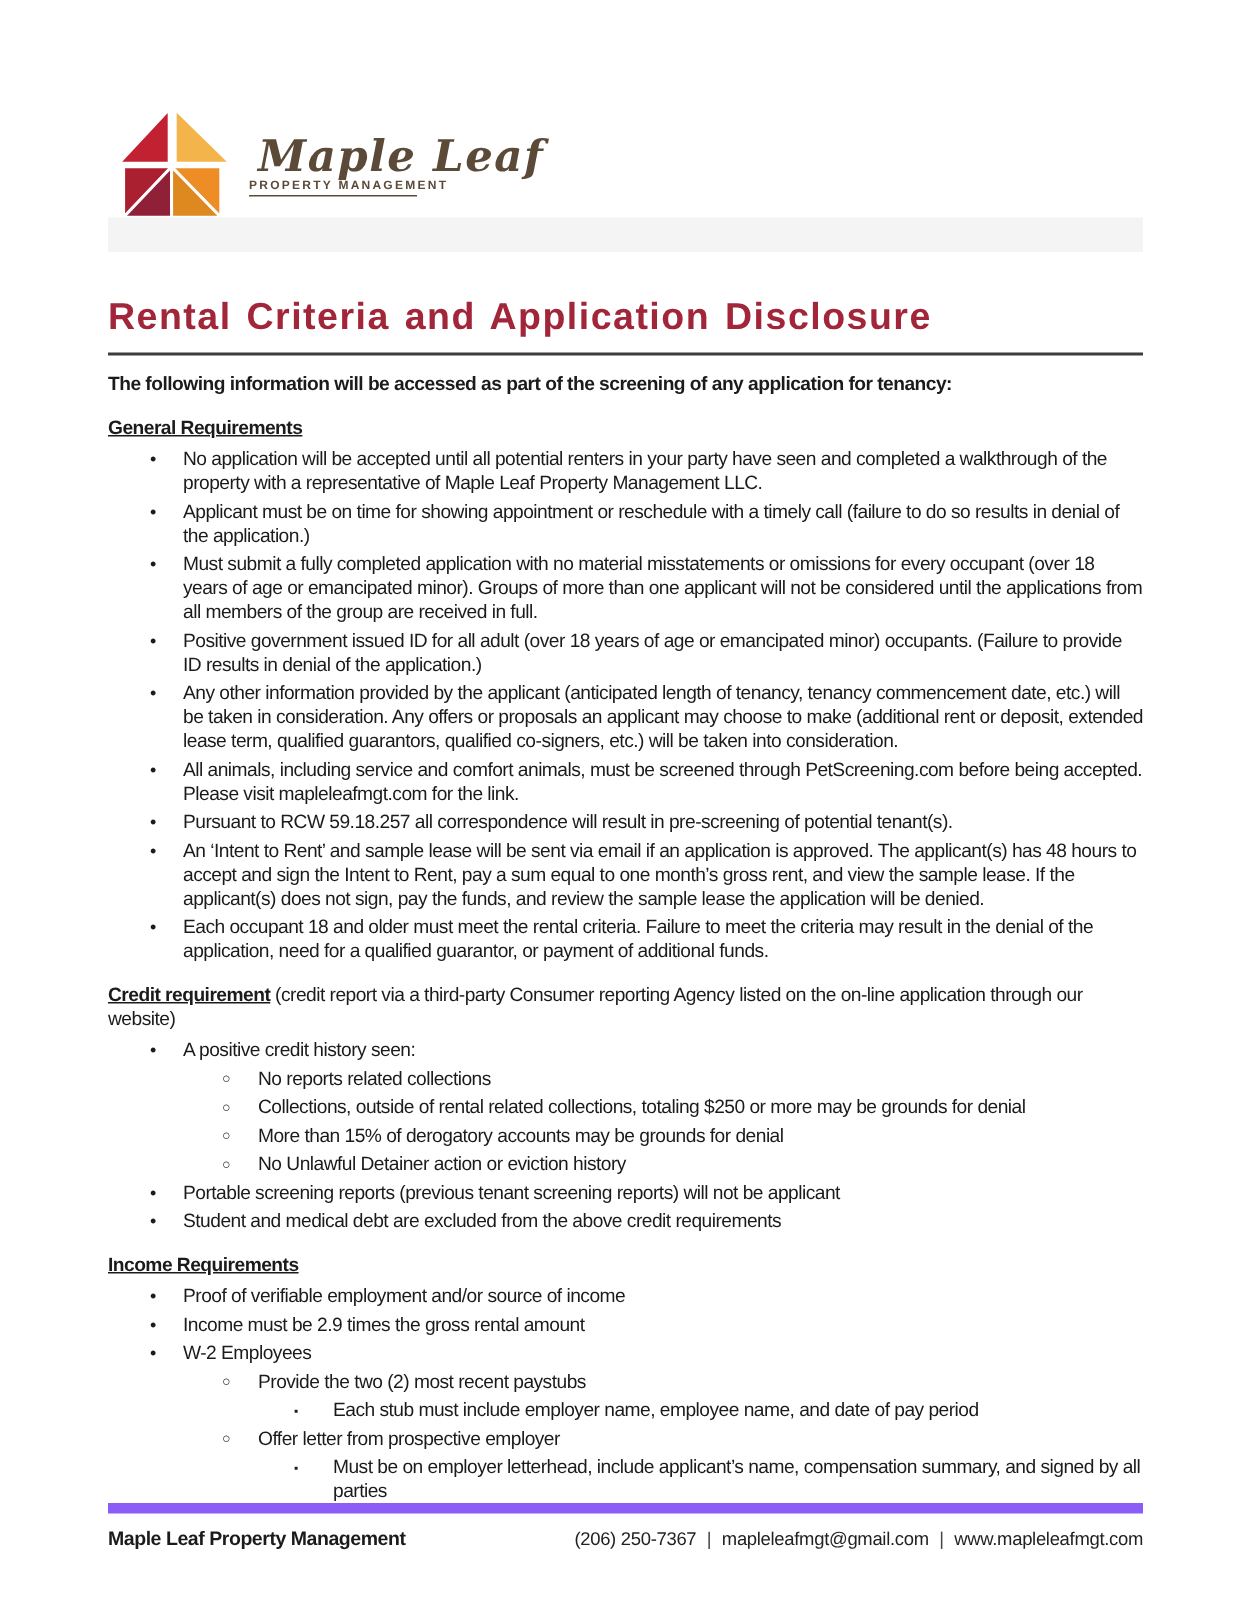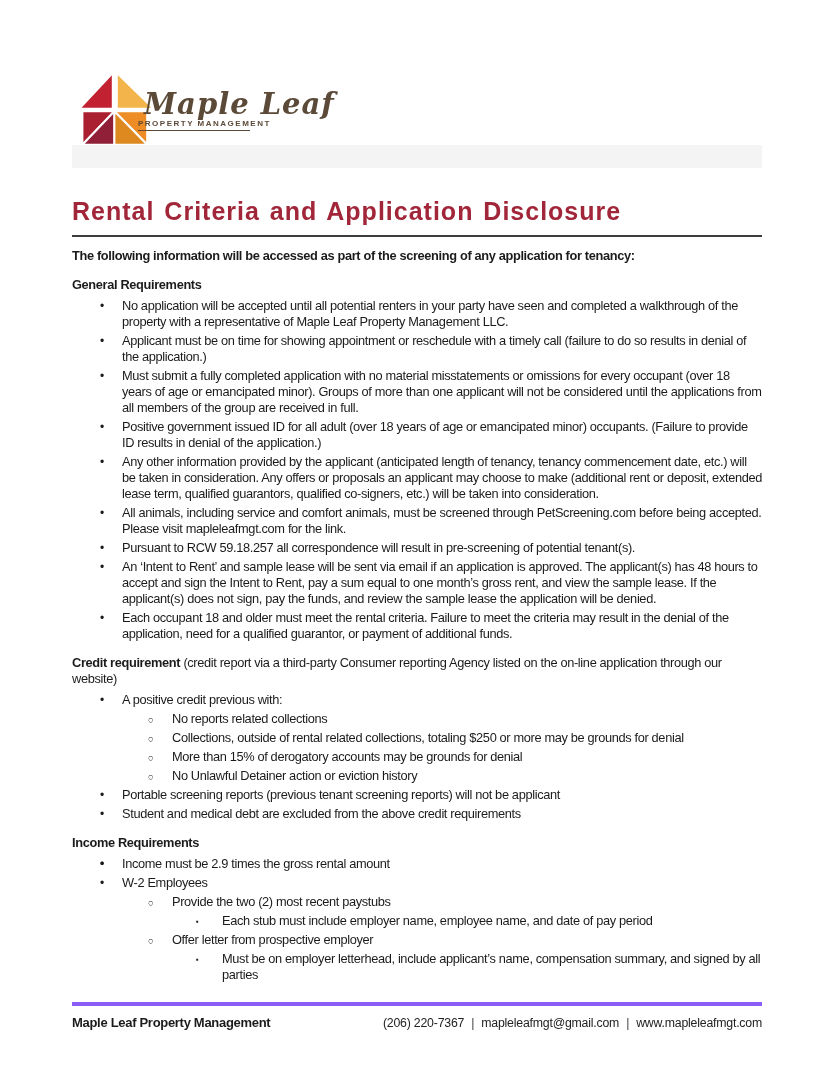--- a/index.html
+++ b/index.html
@@ -8,21 +8,21 @@
     background: #ffffff;
     font-family: "Liberation Sans", sans-serif;
     color: #1b1b1b;
     position: relative;
     overflow: hidden;
   }
   .page { position: absolute; inset: 0; }
 
   
   .logo-svg { position: absolute; left: 76px; top: 69px; width: 80px; height: 78px; }
-  .brand { position: absolute; left: 144px; top: 90px; color: var(--brand-brown, #5C4A38); }
+  .brand { position: absolute; left: 172px; top: 90px; color: var(--brand-brown, #5C4A38); }
   .brand-name {
     font-family: "DejaVu Serif", serif;
     font-style: italic; font-weight: bold;
     font-size: 29px; line-height: 29px; letter-spacing: 1px;
     white-space: nowrap;
   }
   .brand-sub {
     font-size: 8px; font-weight: bold; letter-spacing: 1.5px;
     margin-top: 0px; padding-bottom: 2px;
     border-bottom: 1.5px solid var(--brand-brown, #5C4A38);
@@ -50,38 +50,38 @@
     color: var(--accent, #A22639);
     white-space: nowrap;
   }
   hr.title-rule { border: none; border-top: 2px solid #3d3d3d; margin: 9px 0 0 0; }
   p.intro {
     margin: 11px 0 0 0; font-weight: bold;
     font-size: 12.8px; line-height: 16px; letter-spacing: -0.35px;
   }
   .doc-section { margin-top: 13px; }
   .sec-heading { margin: 0 0 5px 0; font-size: 12.8px; line-height: 16px; letter-spacing: -0.35px; }
-  .sec-heading .lead { font-weight: bold; }
+  .sec-heading .lead { font-weight: bold; text-decoration: underline; }
 
   .li {
     position: relative; margin-bottom: 3px;
     font-size: 12.8px; line-height: 16px; letter-spacing: -0.35px;
   }
   .li .marker { position: absolute; top: 0; }
   .l1 { padding-left: 50px; }
   .l1 .marker { left: 28px; font-size: 12px; }
   .l2 { padding-left: 100px; }
   .l2 .marker { left: 76px; font-size: 9.5px; top: 1px; }
   .l3 { padding-left: 150px; }
   .l3 .marker { left: 124px; font-size: 8px; top: 1px; }
 
   
   .page-footer {
     position: absolute; left: 72px; top: 1002px; width: 690px;
-    border-top: 4px solid #8b5cf6; padding-top: 9px;
+    border-top: 7px solid #8b5cf6; padding-top: 9px;
     display: flex; justify-content: space-between; align-items: baseline;
   }
   .footer-company { font-weight: bold; font-size: 13px; letter-spacing: -0.3px; }
   .footer-contact { font-size: 12.3px; letter-spacing: -0.2px; color: #222; }
   .footer-contact .sep { margin: 0 7px; color: #444; }
 </style>
 </head>
 <body>
 
 <div class="page">
@@ -115,41 +115,41 @@
           <div class="li l1"><span class="marker">•</span><span>Must submit a fully completed application with no material misstatements or omissions for every occupant (over 18 years of age or emancipated minor). Groups of more than one applicant will not be considered until the applications from all members of the group are received in full.</span></div>
           <div class="li l1"><span class="marker">•</span><span>Positive government issued ID for all adult (over 18 years of age or emancipated minor) occupants. (Failure to provide ID results in denial of the application.)</span></div>
           <div class="li l1"><span class="marker">•</span><span>Any other information provided by the applicant (anticipated length of tenancy, tenancy commencement date, etc.) will be taken in consideration. Any offers or proposals an applicant may choose to make (additional rent or deposit, extended lease term, qualified guarantors, qualified co-signers, etc.) will be taken into consideration.</span></div>
           <div class="li l1"><span class="marker">•</span><span>All animals, including service and comfort animals, must be screened through PetScreening.com before being accepted. Please visit mapleleafmgt.com for the link.</span></div>
           <div class="li l1"><span class="marker">•</span><span>Pursuant to RCW 59.18.257 all correspondence will result in pre-screening of potential tenant(s).</span></div>
           <div class="li l1"><span class="marker">•</span><span>An ‘Intent to Rent’ and sample lease will be sent via email if an application is approved. The applicant(s) has 48 hours to accept and sign the Intent to Rent, pay a sum equal to one month’s gross rent, and view the sample lease. If the applicant(s) does not sign, pay the funds, and review the sample lease the application will be denied.</span></div>
           <div class="li l1"><span class="marker">•</span><span>Each occupant 18 and older must meet the rental criteria. Failure to meet the criteria may result in the denial of the application, need for a qualified guarantor, or payment of additional funds.</span></div>
         </section>
         <section class="doc-section">
           <p class="sec-heading"><span class="lead">Credit requirement</span><span> (credit report via a third-party Consumer reporting Agency listed on the on-line application through our website)</span></p>
-          <div class="li l1"><span class="marker">•</span><span>A positive credit previous with:</span></div>
+          <div class="li l1"><span class="marker">•</span><span>A positive credit history seen:</span></div>
           <div class="li l2"><span class="marker">○</span><span>No reports related collections</span></div>
           <div class="li l2"><span class="marker">○</span><span>Collections, outside of rental related collections, totaling $250 or more may be grounds for denial</span></div>
           <div class="li l2"><span class="marker">○</span><span>More than 15% of derogatory accounts may be grounds for denial</span></div>
           <div class="li l2"><span class="marker">○</span><span>No Unlawful Detainer action or eviction history</span></div>
           <div class="li l1"><span class="marker">•</span><span>Portable screening reports (previous tenant screening reports) will not be applicant</span></div>
           <div class="li l1"><span class="marker">•</span><span>Student and medical debt are excluded from the above credit requirements</span></div>
         </section>
         <section class="doc-section">
           <p class="sec-heading"><span class="lead">Income Requirements</span></p>
-          <div class="li l1"><span class="marker">•</span></div>
+          <div class="li l1"><span class="marker">•</span><span>Proof of verifiable employment and/or source of income</span></div>
           <div class="li l1"><span class="marker">•</span><span>Income must be 2.9 times the gross rental amount</span></div>
           <div class="li l1"><span class="marker">•</span><span>W-2 Employees</span></div>
           <div class="li l2"><span class="marker">○</span><span>Provide the two (2) most recent paystubs</span></div>
           <div class="li l3"><span class="marker">▪</span><span>Each stub must include employer name, employee name, and date of pay period</span></div>
           <div class="li l2"><span class="marker">○</span><span>Offer letter from prospective employer</span></div>
           <div class="li l3"><span class="marker">▪</span><span>Must be on employer letterhead, include applicant’s name, compensation summary, and signed by all parties</span></div>
         </section>
       </div>
   </div>
 
   <div class="page-footer">
     <span class="footer-company">Maple Leaf Property Management</span>
     <span class="footer-contact">
-      <span>(206) 220-7367</span><span class="sep">|</span><span>mapleleafmgt@gmail.com</span><span class="sep">|</span><span>www.mapleleafmgt.com</span>
+      <span>(206) 250-7367</span><span class="sep">|</span><span>mapleleafmgt@gmail.com</span><span class="sep">|</span><span>www.mapleleafmgt.com</span>
     </span>
   </div>
 
 </div>
 
 </body></html>

